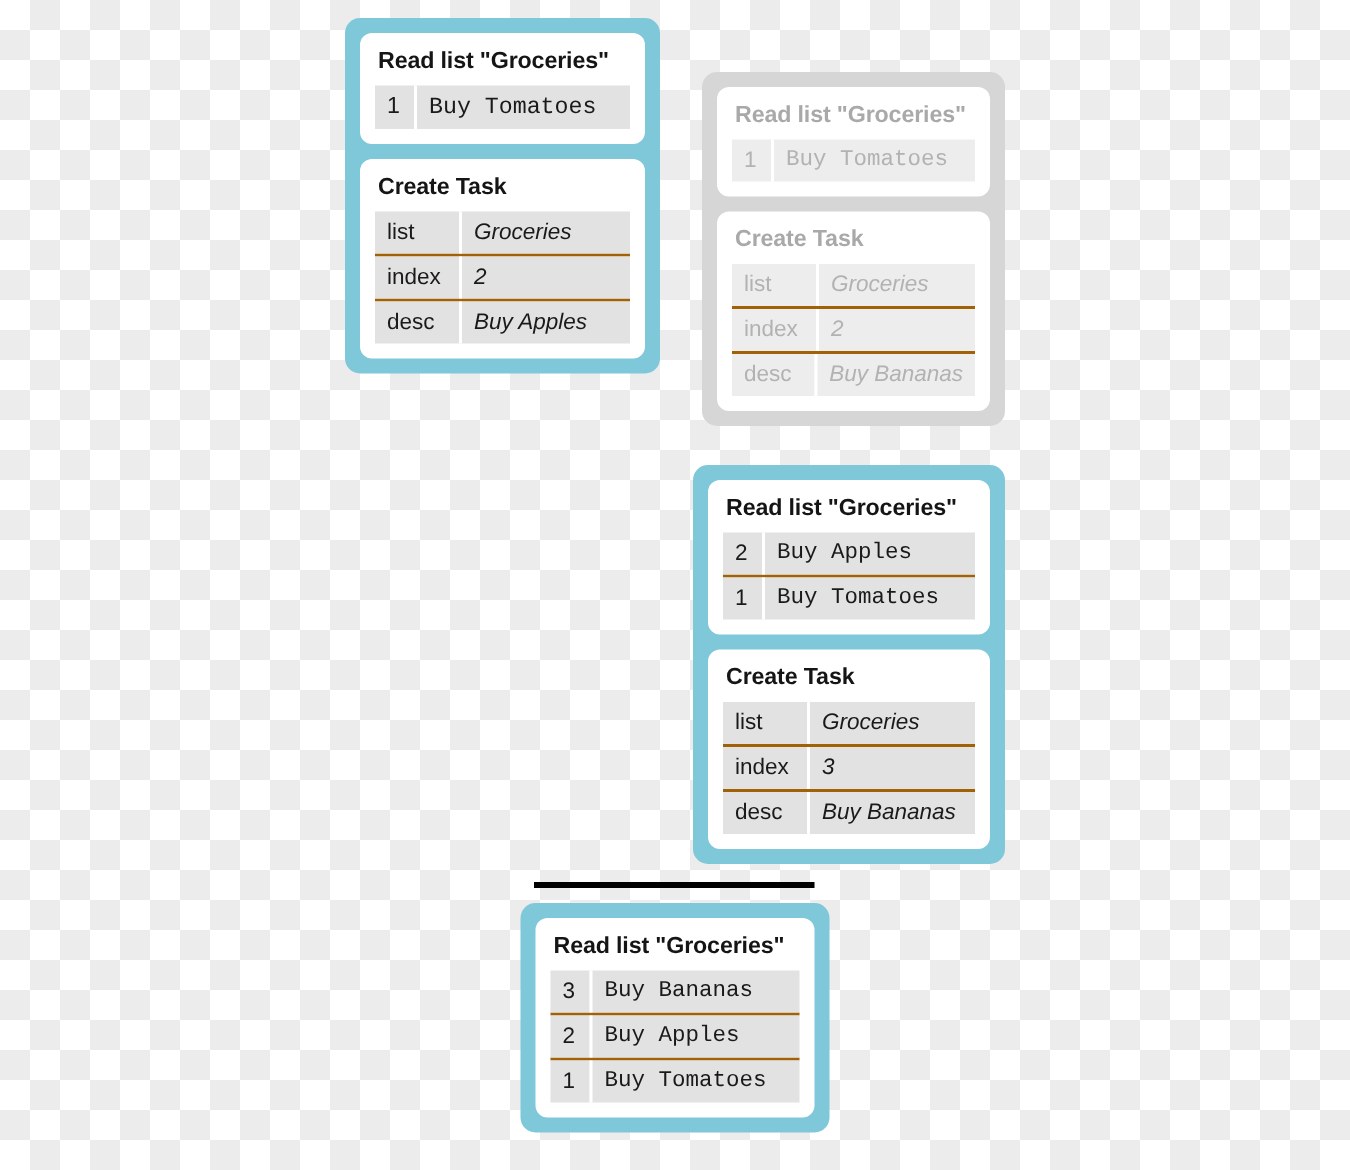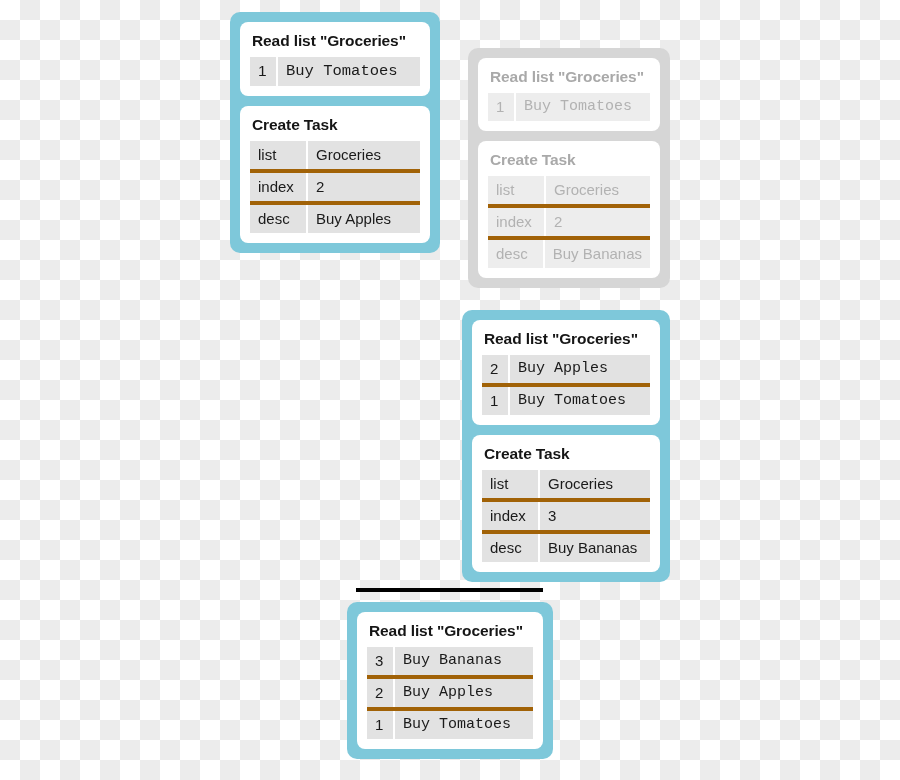--- a/index.html
+++ b/index.html
@@ -49,39 +49,39 @@
     padding: 1px 2px 7px 2px;
     white-space: nowrap;
   }
   .ghost .card-title { color: #a9a9a9; }
 
   
   .rows { display: flex; flex-direction: column; }
   .row {
     display: flex;
     align-items: stretch;
-    border-bottom: 4px solid #a16207;
+    border-bottom: 2px solid #a16207;
   }
   .row:last-child { border-bottom: none; }
   .cell {
     background: #e2e2e2;
     color: #1a1a1a;
     font-size: 15px;
     padding: 5px 8px 6px 8px;
     box-sizing: border-box;
     display: flex;
     align-items: center;
     white-space: nowrap;
   }
   .ghost .cell { background: #ededed; color: #b2b2b2; }
 
   .cell.idx   { width: 26px; justify-content: flex-start; }
   .cell.desc  { flex: 1; border-left: 2px solid #ffffff; font-family: Liberation Mono, monospace; }
   .cell.key   { width: 56px; }
-  .cell.val   { flex: 1; border-left: 2px solid #ffffff; }
+  .cell.val   { flex: 1; border-left: 2px solid #ffffff; font-style: italic; }
 
   
   #group-step1 { left: 230px; top: 12px;  width: 210px; }
   #group-ghost { left: 468px; top: 48px;  width: 202px; }
   #group-step2 { left: 462px; top: 310px; width: 208px; }
   #group-step3 { left: 347px; top: 602px; width: 206px; }
 
   #group-step1 .card-readlist .cell { font-size: 15.5px; }
 
   

